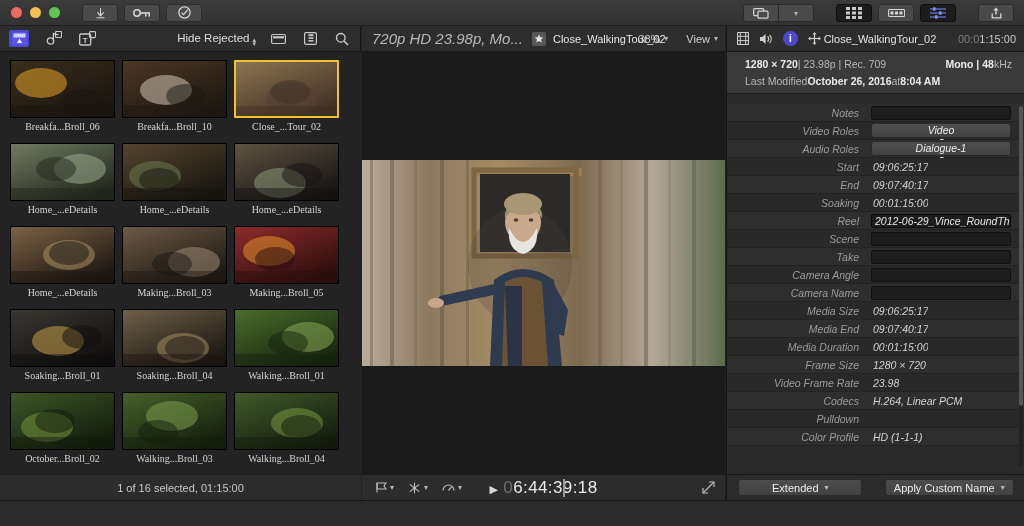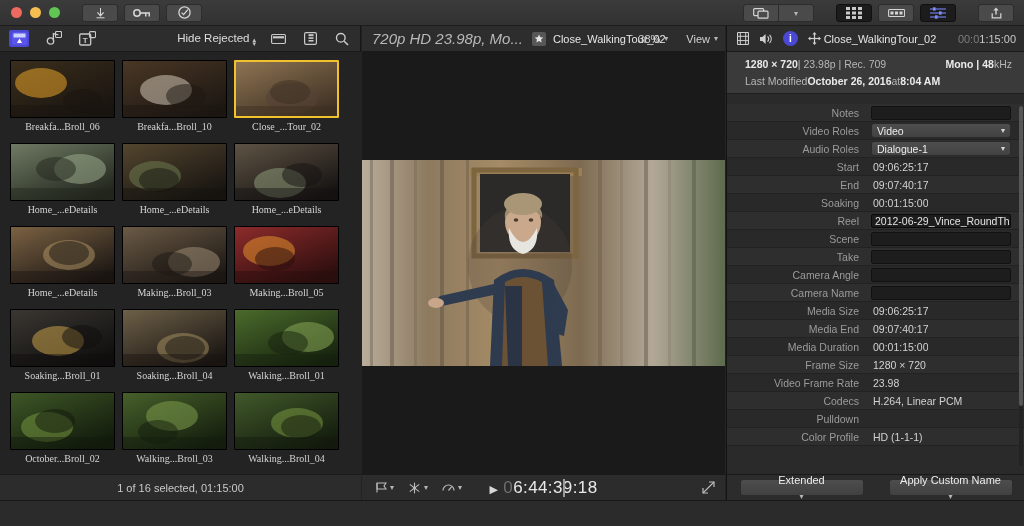--- a/index.html
+++ b/index.html
@@ -145,21 +145,21 @@
     display:flex; align-items:center; font-size:10.5px; color:#b6b6b6;
     padding:1px 10px 1px 18px; position:relative;
   }
   .meta-row b{ color:#eaeaea; font-weight:bold; }
   .meta-right{ position:absolute; right:12px; }
 
   .rows{ position:absolute; left:0; top:78px; width:298px; height:370px;
          overflow:hidden; background:#2a2a2a; }
   .row{
     height:18px; display:flex; align-items:center;
-    border-bottom:1px solid #222; position:relative;
+    border-bottom:1px solid #222; position:relative;font-style:italic;
   }
   .row:nth-child(odd){ background:#2e2e2e; }
   .row:nth-child(even){ background:#292929; }
   .row .lbl{
     width:142px; text-align:right; padding-right:10px;
     font-size:10.5px; color:#9b9b9b; white-space:nowrap; overflow:hidden;
   }
   .row .val{
     font-size:10.5px; color:#d2d2d2; padding-left:4px; white-space:nowrap; overflow:hidden;
   }
@@ -169,35 +169,35 @@
   }
   .field.txt{
     color:#e2e2e2; font-size:10.5px; padding:0 3px; line-height:13px;
     overflow:hidden; white-space:nowrap; border-color:#0a0a0a;
   }
   .popup{
     width:140px; height:15px; margin-left:2px;
     background:linear-gradient(#4e4e4e,#424242);
     border:1px solid #2a2a2a; border-radius:3px;
     display:flex; align-items:center; justify-content:space-between;
-    padding:0 5px; color:#ededed; font-size:10.5px;
+    padding:0 5px; color:#ededed; font-size:10.5px;flex-direction:column;
   }
   .popup .chev{ font-size:8px; color:#d8d8d8; }
 
   .insp-foot{
     position:absolute; left:0; bottom:0; width:298px; height:26px;
     background:#2c2c2c; border-top:1px solid #191919;
     display:flex; align-items:center; justify-content:space-around;
   }
   .foot-btn{
     height:17px; min-width:124px; padding:0 8px;
     background:linear-gradient(#4d4d4d,#414141);
     border:1px solid #2b2b2b; border-radius:3px;
     display:flex; align-items:center; justify-content:center; gap:6px;
-    font-size:11px; color:#ededed;flex-direction:column;
+    font-size:11px; color:#ededed;
   }
 
   .vscroll{
     position:absolute; right:1px; top:80px; width:4px; height:360px;
     background:#232323;
   }
   .vscroll i{ position:absolute; top:0; left:0; width:4px; height:300px;
               background:#575757; border-radius:2px; display:block; }
 
   

